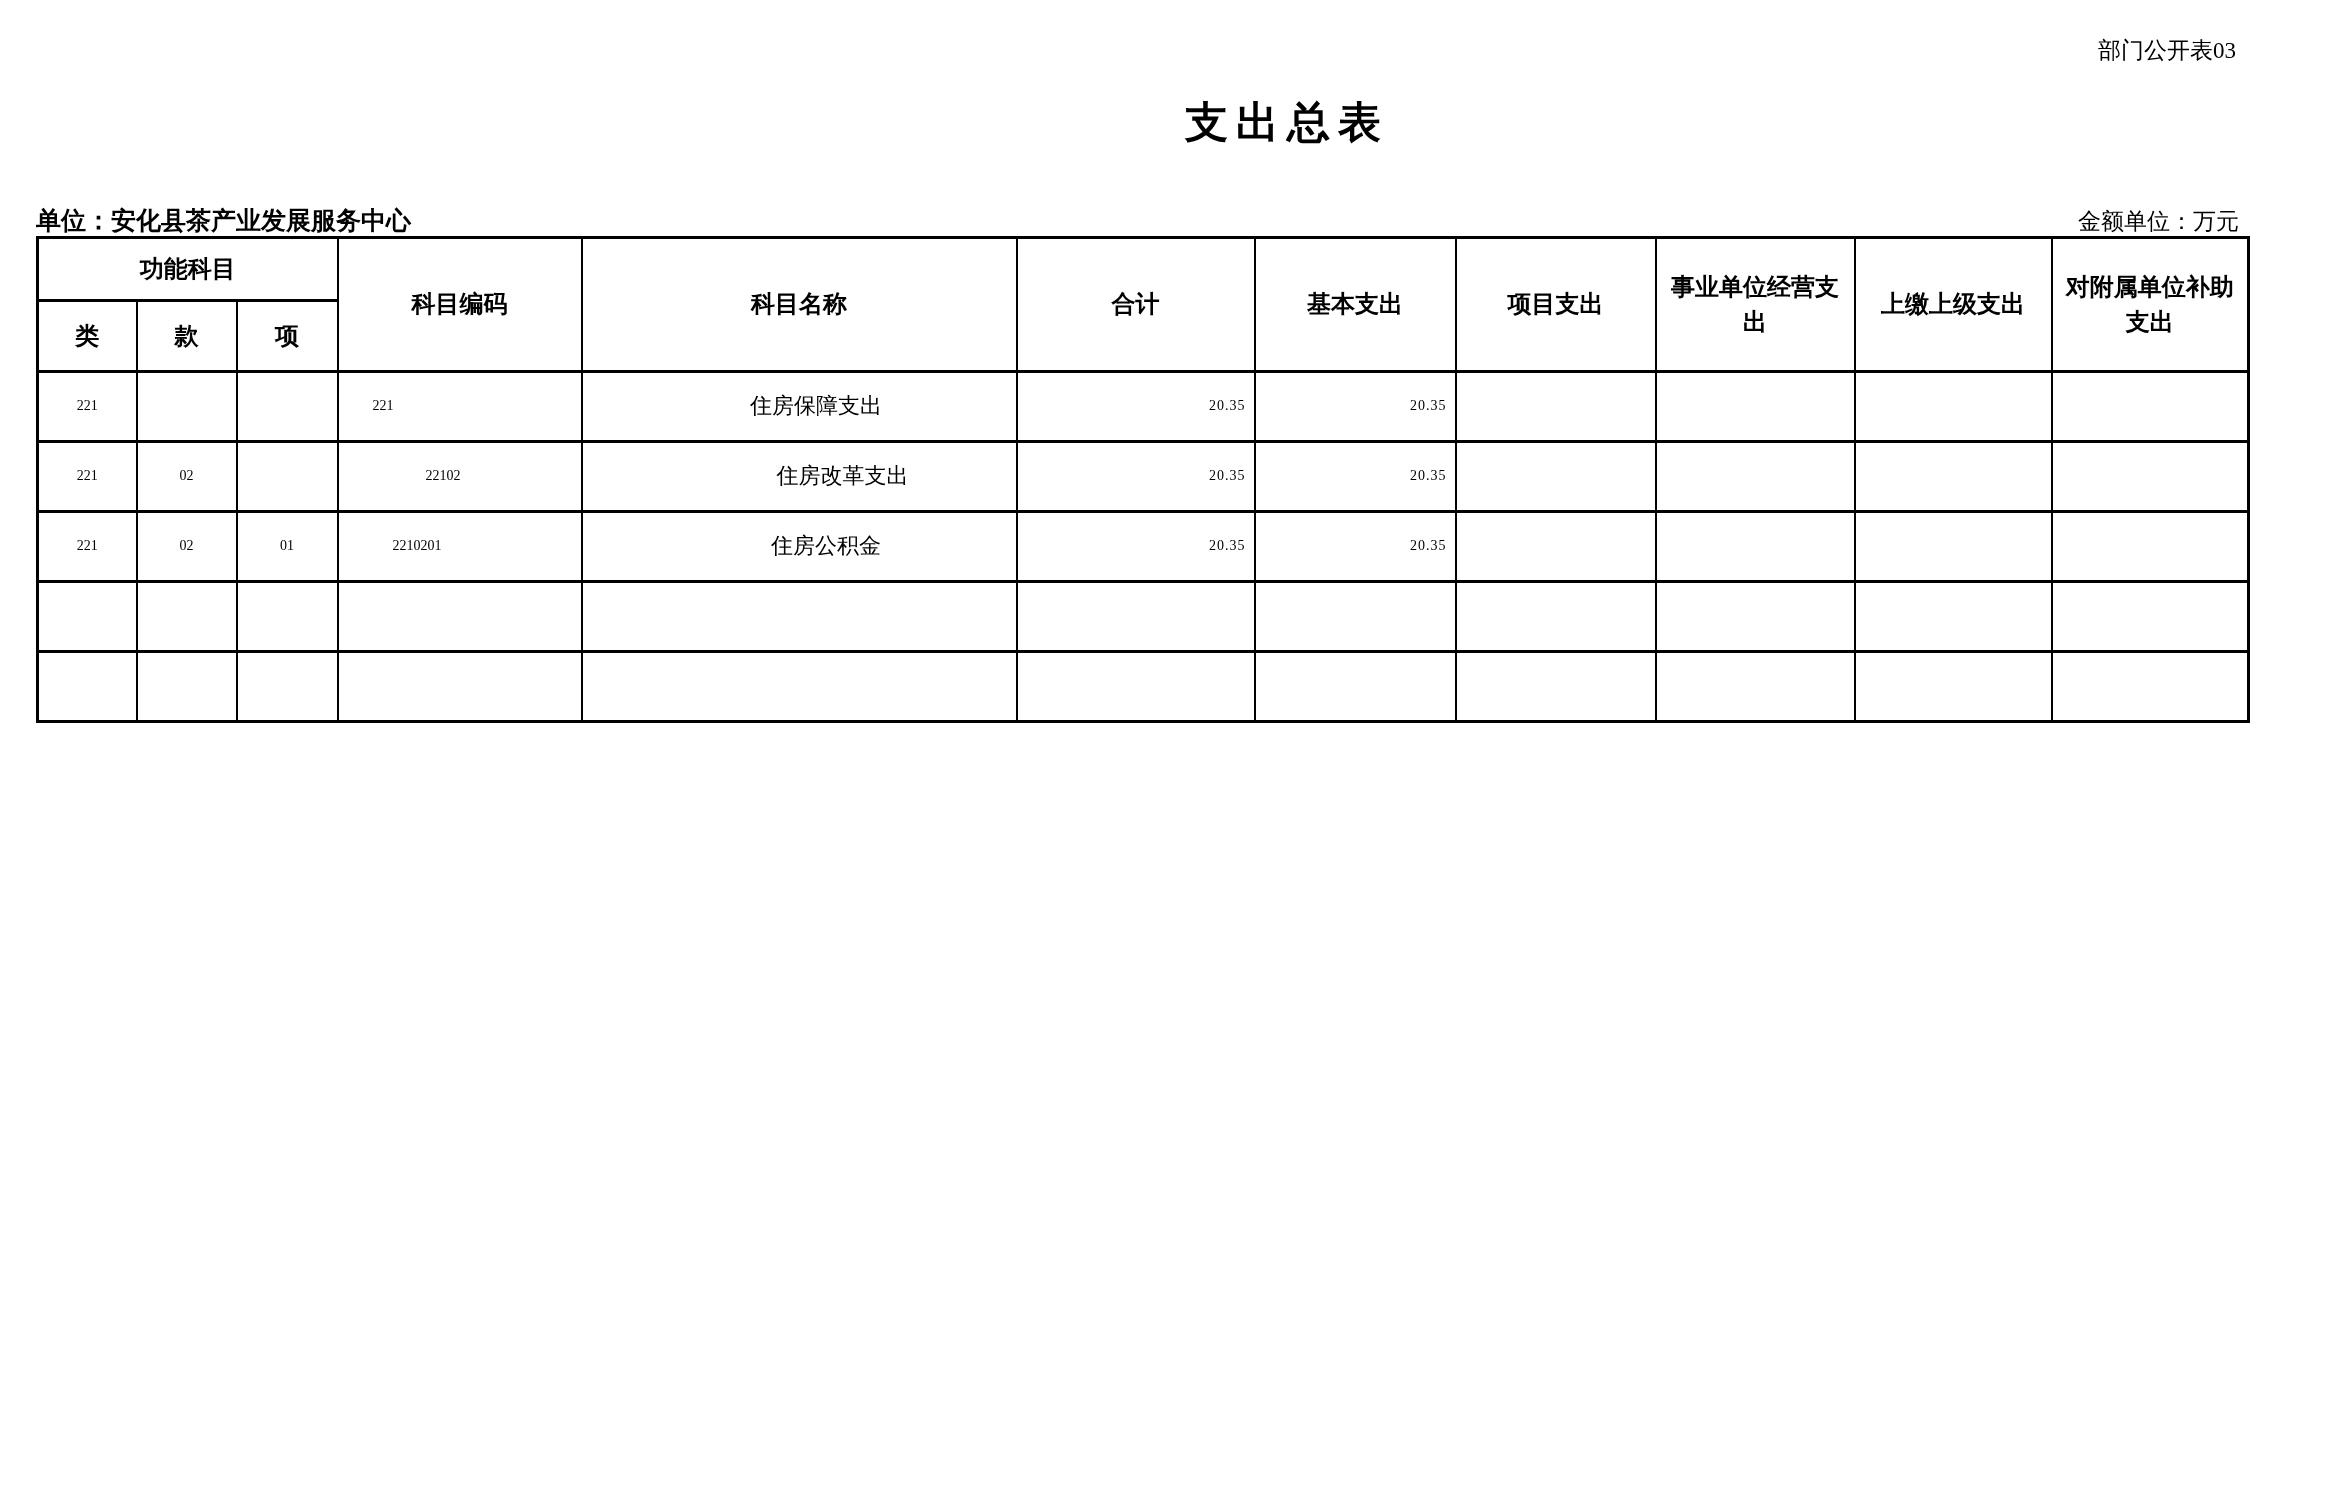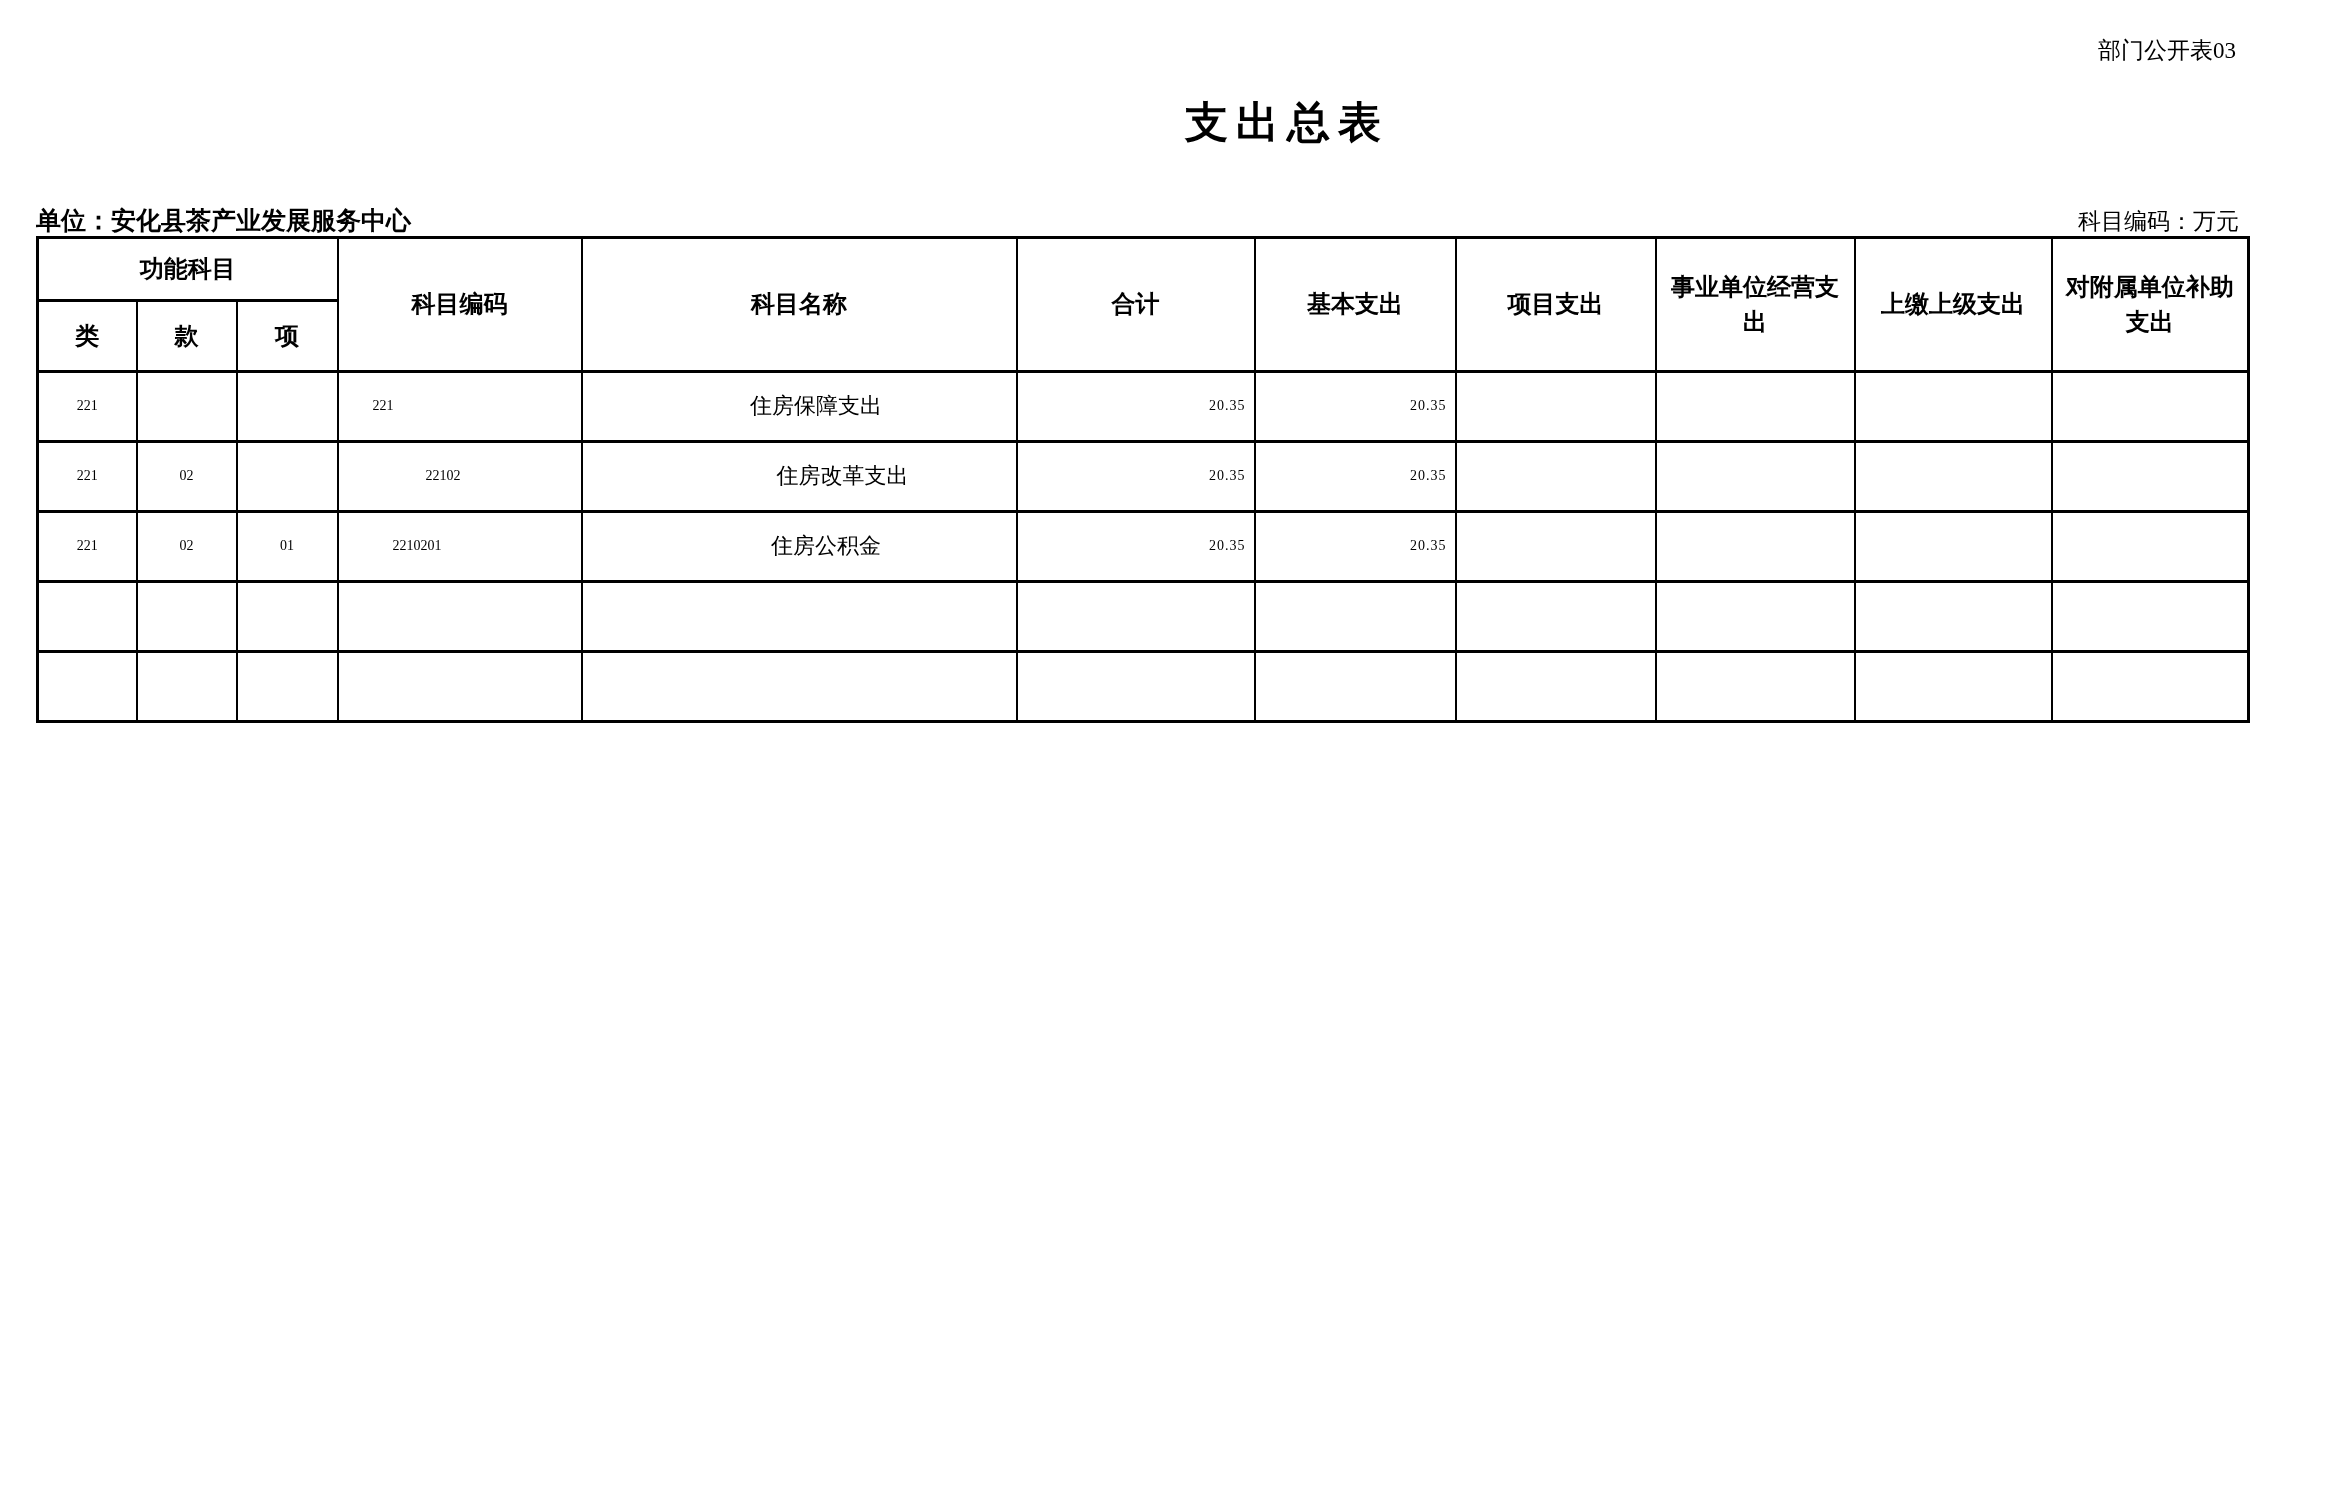--- a/index.html
+++ b/index.html
@@ -100,21 +100,21 @@
 <div class="page">
 
   <div class="doc-code">部门公开表03</div>
 
   <div class="title-row">
     <span class="title">支出总表</span>
   </div>
 
   <div class="meta-row">
     <span class="unit-label">单位：安化县茶产业发展服务中心</span>
-    <span class="amount-unit-label">科目编码：万元</span>
+    <span class="amount-unit-label">金额单位：万元</span>
   </div>
 
   <table class="main-table">
     <colgroup>
       <col style="width:99px">
         <col style="width:100px">
         <col style="width:101px">
       <col style="width:244px">
         <col style="width:435px">
         <col style="width:238px">

